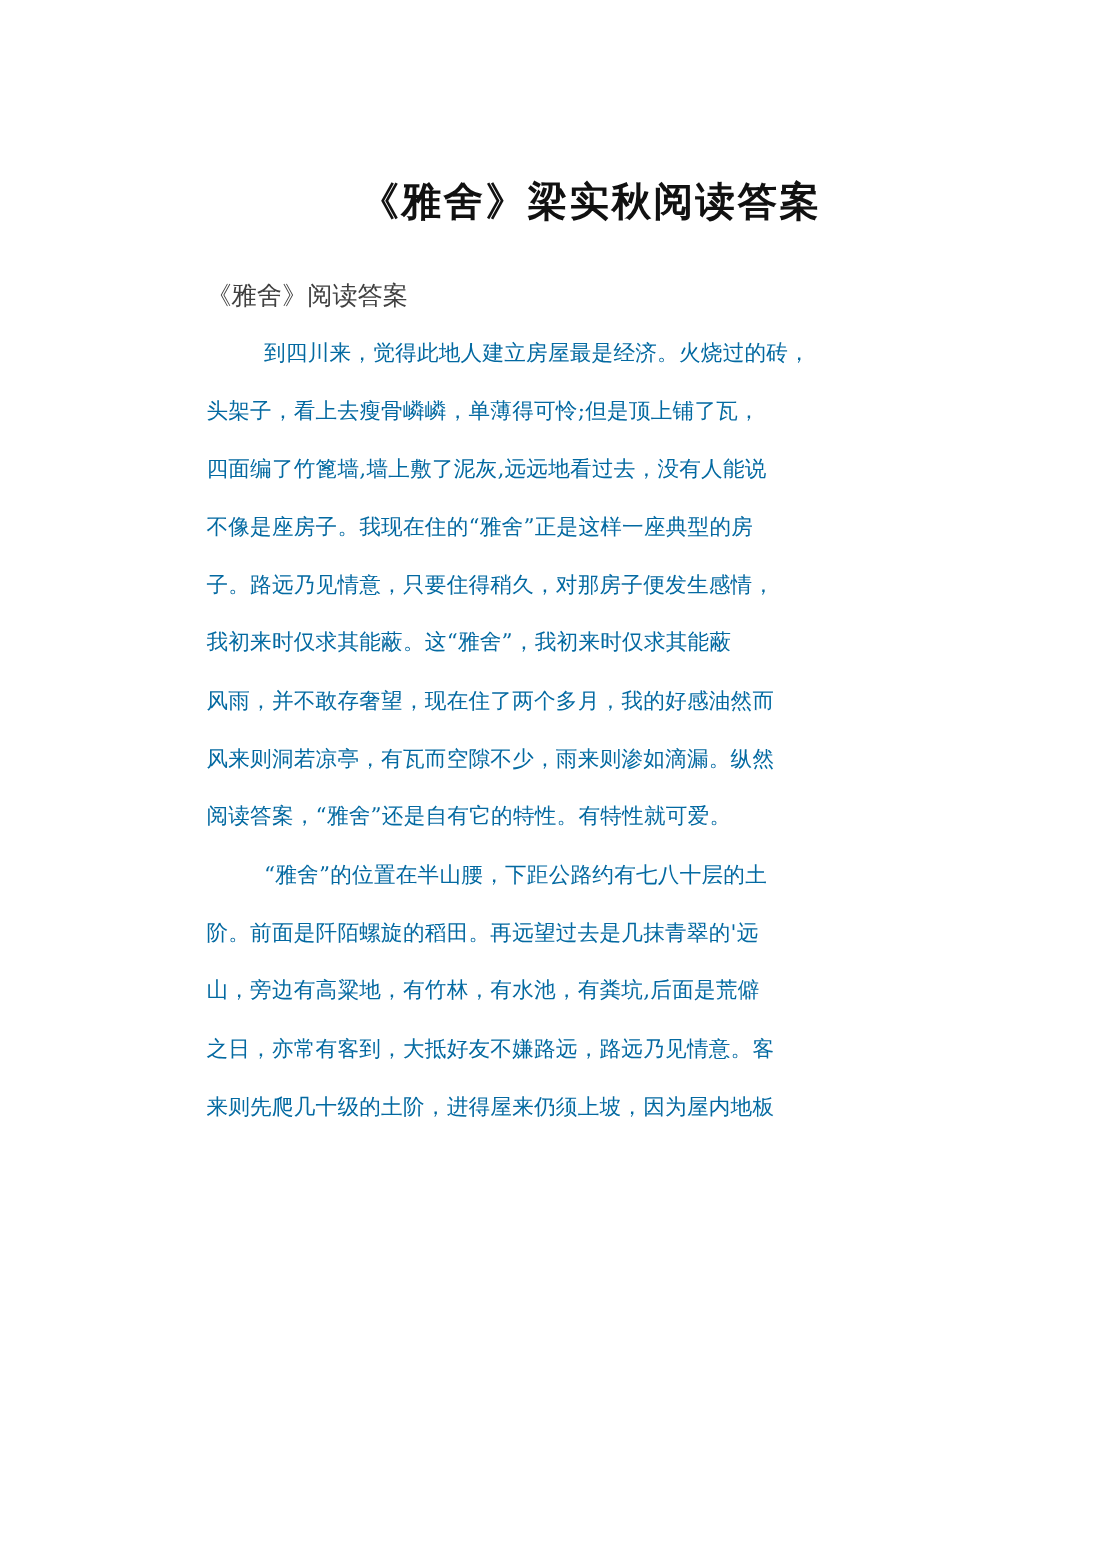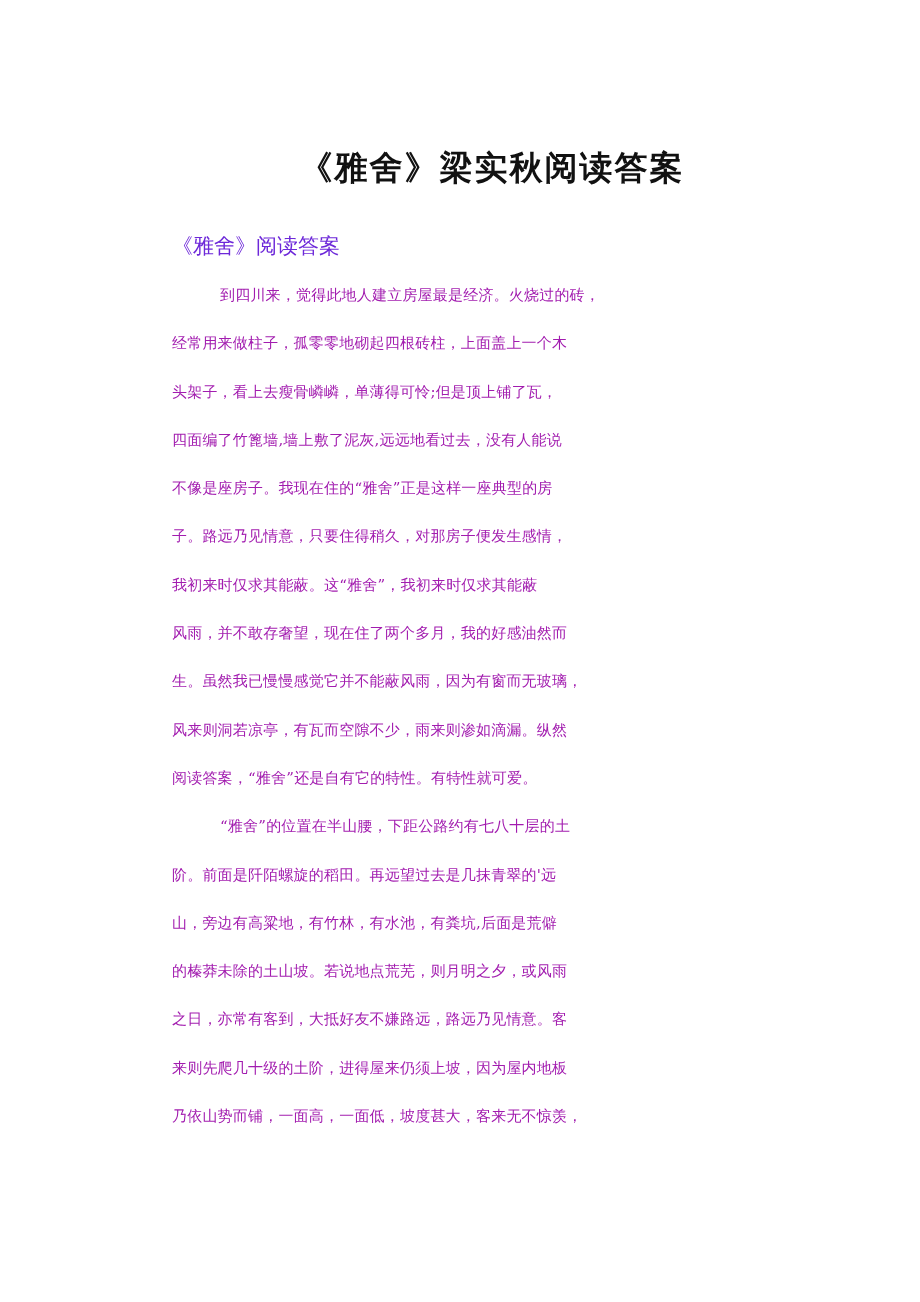--- a/index.html
+++ b/index.html
@@ -35,59 +35,55 @@
     line-height: 44px;
     letter-spacing: 2px;
     color: #111111;
   }
   .doc-subtitle {
     position: absolute;
     left: 140px;
     top: 230px;
     font-size: 21px;
     line-height: 32px;
-    color: #6d28d9;
+    color: #404040;
   }
   .body-text {
     position: absolute;
     left: 140px;
     top: 278px;
     width: 644px;
   }
   .line {
     height: 48.3px;
     line-height: 34px;
-    font-size: 15px;
+    font-size: 18px;
     white-space: nowrap;
-    color: #a21caf;
+    color: #0369a1;
     letter-spacing: 0.2px;
   }
   .line.indent {
     padding-left: 48px;
   }
 </style>
 </head>
 <body>
 
 <div class="page">
   <div class="doc-title">《雅舍》梁实秋阅读答案</div>
   <div class="doc-subtitle">《雅舍》阅读答案</div>
   <div class="body-text" id="body-text">
     <div class="line indent">到四川来，觉得此地人建立房屋最是经济。火烧过的砖，</div>
-    <div class="line">经常用来做柱子，孤零零地砌起四根砖柱，上面盖上一个木</div>
     <div class="line">头架子，看上去瘦骨嶙嶙，单薄得可怜;但是顶上铺了瓦，</div>
     <div class="line">四面编了竹篦墙,墙上敷了泥灰,远远地看过去，没有人能说</div>
     <div class="line">不像是座房子。我现在住的“雅舍”正是这样一座典型的房</div>
     <div class="line">子。路远乃见情意，只要住得稍久，对那房子便发生感情，</div>
     <div class="line">我初来时仅求其能蔽。这“雅舍”，我初来时仅求其能蔽</div>
     <div class="line">风雨，并不敢存奢望，现在住了两个多月，我的好感油然而</div>
-    <div class="line">生。虽然我已慢慢感觉它并不能蔽风雨，因为有窗而无玻璃，</div>
     <div class="line">风来则洞若凉亭，有瓦而空隙不少，雨来则渗如滴漏。纵然</div>
     <div class="line">阅读答案，“雅舍”还是自有它的特性。有特性就可爱。</div>
     <div class="line indent">“雅舍”的位置在半山腰，下距公路约有七八十层的土</div>
     <div class="line">阶。前面是阡陌螺旋的稻田。再远望过去是几抹青翠的'远</div>
     <div class="line">山，旁边有高粱地，有竹林，有水池，有粪坑,后面是荒僻</div>
-    <div class="line">的榛莽未除的土山坡。若说地点荒芜，则月明之夕，或风雨</div>
     <div class="line">之日，亦常有客到，大抵好友不嫌路远，路远乃见情意。客</div>
     <div class="line">来则先爬几十级的土阶，进得屋来仍须上坡，因为屋内地板</div>
-    <div class="line">乃依山势而铺，一面高，一面低，坡度甚大，客来无不惊羡，</div>
   </div>
 </div>
 
 </body></html>

